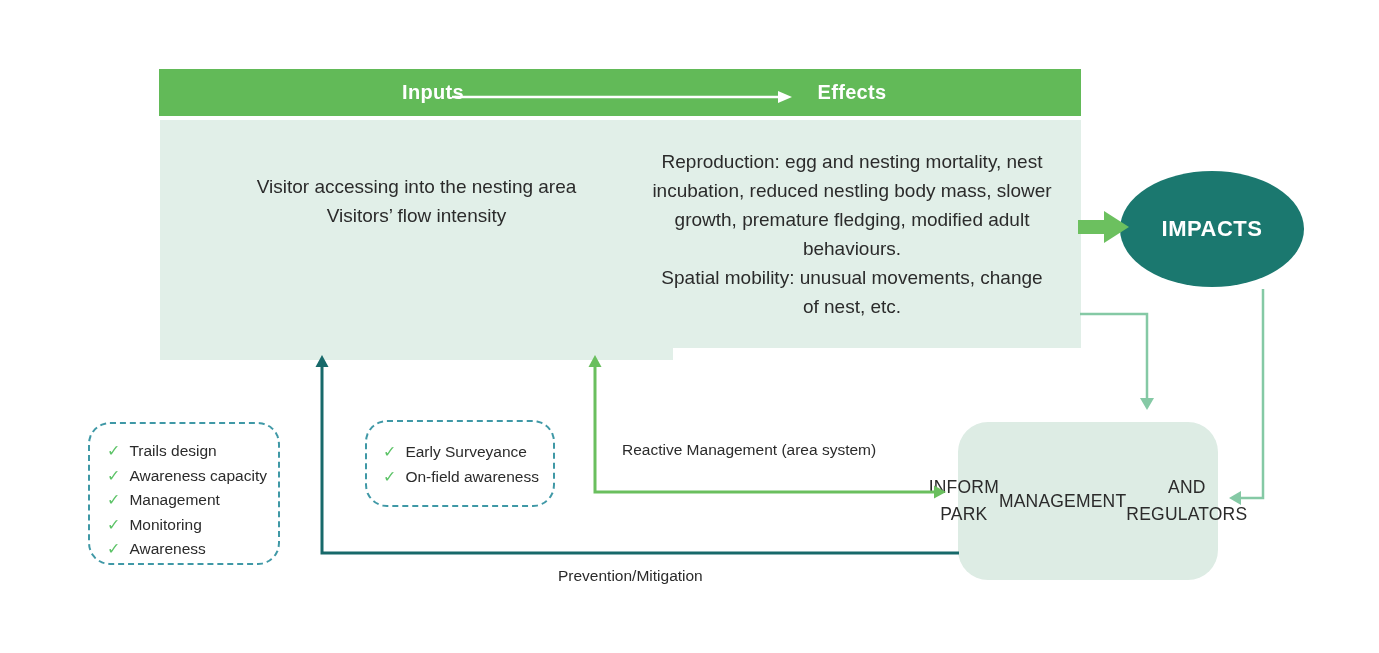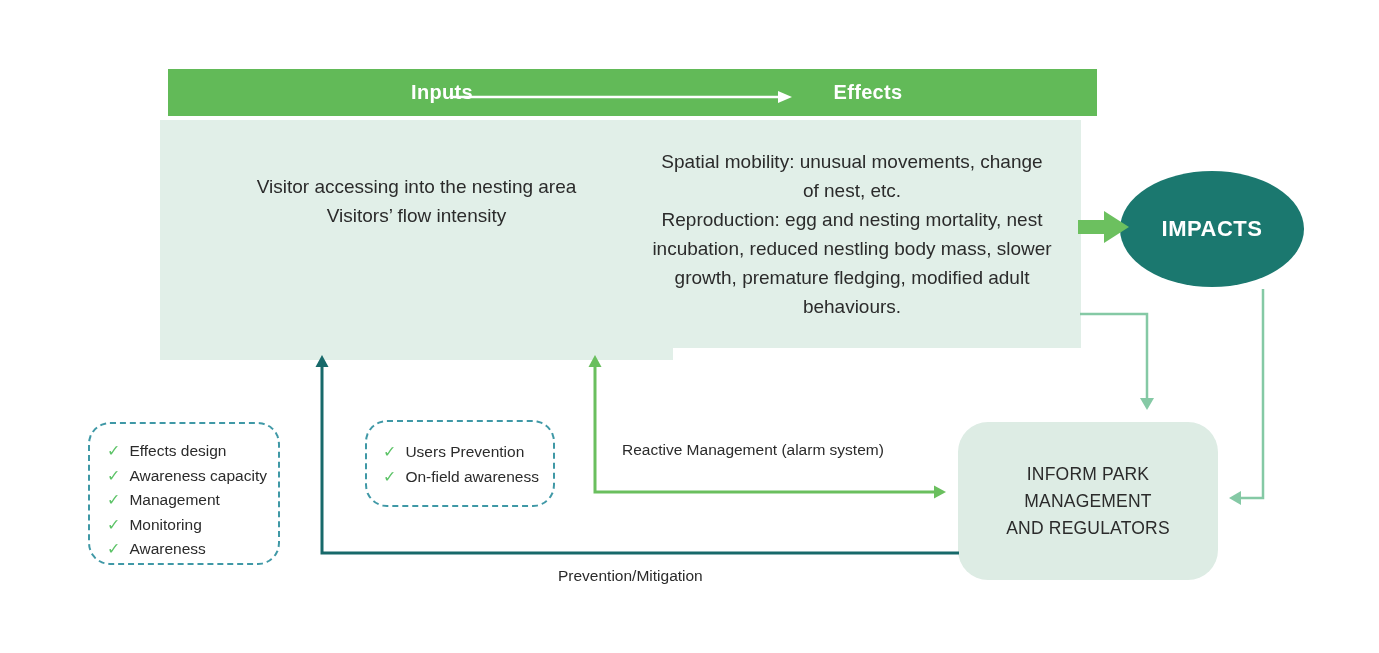--- a/index.html
+++ b/index.html
@@ -20,69 +20,69 @@
     font-size:19px;line-height:29px;text-align:center;color:#2b2b2b;
   }
   .body-text p{margin:0;}
   
   .oval{
     background:#1b786f;border-radius:50%;display:flex;align-items:center;justify-content:center;
     color:#ffffff;font-weight:bold;font-size:22px;letter-spacing:.5px;
   }
   
   .inform{
-    background:#ddece4;border-radius:30px;display:flex;flex-direction:column;
+    background:#ddece4;border-radius:30px;display:flex;
     align-items:center;justify-content:center;font-size:17.5px;line-height:27px;
     letter-spacing:.2px;color:#2b2b2b;text-align:center;
   }
   
   .dash{
     border:2px dashed #3f98a6;border-radius:22px;background:#ffffff;
     box-sizing:border-box;
   }
   .chk-row{display:flex;align-items:baseline;font-size:15.5px;color:#2b2b2b;}
   .chk{color:#5cc367;margin-right:9px;font-size:16px;}
   .lbl{font-size:15.5px;color:#2b2b2b;white-space:nowrap;}
   svg.overlay{position:absolute;left:0;top:0;pointer-events:none;z-index:10;}
 </style>
 </head>
 <body>
 
 <div class="canvas">
 
-  <div class="abs hdr" style="left:168px;top:69px;width:548px;height:47px;">
+  <div class="abs hdr" style="left:159px;top:69px;width:548px;height:47px;">
     <span>Inputs</span>
   </div>
   <div class="abs panel body-text" style="left:160px;top:120px;width:513px;height:228px;padding-top:12px;">
     <div style="margin-top:40px;">Visitor accessing into the nesting area</div>
     <div>Visitors’ flow intensity</div>
   </div>
 
-  <div class="abs hdr" style="left:623px;top:69px;width:458px;height:47px;margin-left:16px;">
+  <div class="abs hdr" style="left:623px;top:69px;width:458px;height:47px;">
     <span>Effects</span>
   </div>
   <div class="abs panel body-text" style="left:623px;top:120px;width:458px;height:228px;justify-content:center;padding:0 28px;box-sizing:border-box;">
+    <p>Reproduction: egg and nesting mortality, nest incubation, reduced nestling body mass, slower growth, premature fledging, modified adult behaviours.</p>
     <p>Spatial mobility: unusual movements, change of nest, etc.</p>
-    <p>Reproduction: egg and nesting mortality, nest incubation, reduced nestling body mass, slower growth, premature fledging, modified adult behaviours.</p>
   </div>
 
   <div class="abs oval" style="left:1120px;top:171px;width:184px;height:116px;">
     <span>IMPACTS</span>
   </div>
 
   <div class="abs inform" style="left:958px;top:422px;width:260px;height:158px;">
     <div>INFORM PARK</div>
     <div>MANAGEMENT</div>
     <div>AND REGULATORS</div>
   </div>
 
   <div class="abs dash" style="left:88px;top:422px;width:192px;height:143px;padding:15px 0 0 17px;">
     <div class="chk-row" style="line-height:24.5px;">
       <span class="chk">✓</span>
-      <span>Effects design</span>
+      <span>Trails design</span>
     </div>
     <div class="chk-row" style="line-height:24.5px;">
       <span class="chk">✓</span>
       <span>Awareness capacity</span>
     </div>
     <div class="chk-row" style="line-height:24.5px;">
       <span class="chk">✓</span>
       <span>Management</span>
     </div>
     <div class="chk-row" style="line-height:24.5px;">
@@ -91,29 +91,29 @@
     </div>
     <div class="chk-row" style="line-height:24.5px;">
       <span class="chk">✓</span>
       <span>Awareness</span>
     </div>
   </div>
 
   <div class="abs dash" style="left:365px;top:420px;width:190px;height:87px;padding:17px 0 0 16px;">
     <div class="chk-row" style="line-height:25px;">
       <span class="chk">✓</span>
-      <span>Users Prevention</span>
+      <span>Early Surveyance</span>
     </div>
     <div class="chk-row" style="line-height:25px;">
       <span class="chk">✓</span>
       <span>On-field awareness</span>
     </div>
   </div>
 
-  <div class="abs lbl" style="left:622px;top:441px;">Reactive Management (alarm system)</div>
+  <div class="abs lbl" style="left:622px;top:441px;">Reactive Management (area system)</div>
   <div class="abs lbl" style="left:537px;top:567px;margin-left:21px;">Prevention/Mitigation</div>
 
   <svg class="overlay" width="1379" height="653" viewBox="0 0 1379 653">
 
     <g>
       <line x1="452" y1="97" x2="778" y2="97" stroke="#ffffff" stroke-width="2.5"></line>
       <polygon points="792,97 778,91 778,103" fill="#ffffff"></polygon>
     </g>
 
     <polygon points="1078,220 1104,220 1104,211 1129,227 1104,243 1104,234 1078,234" fill="#6cc05f"></polygon>

